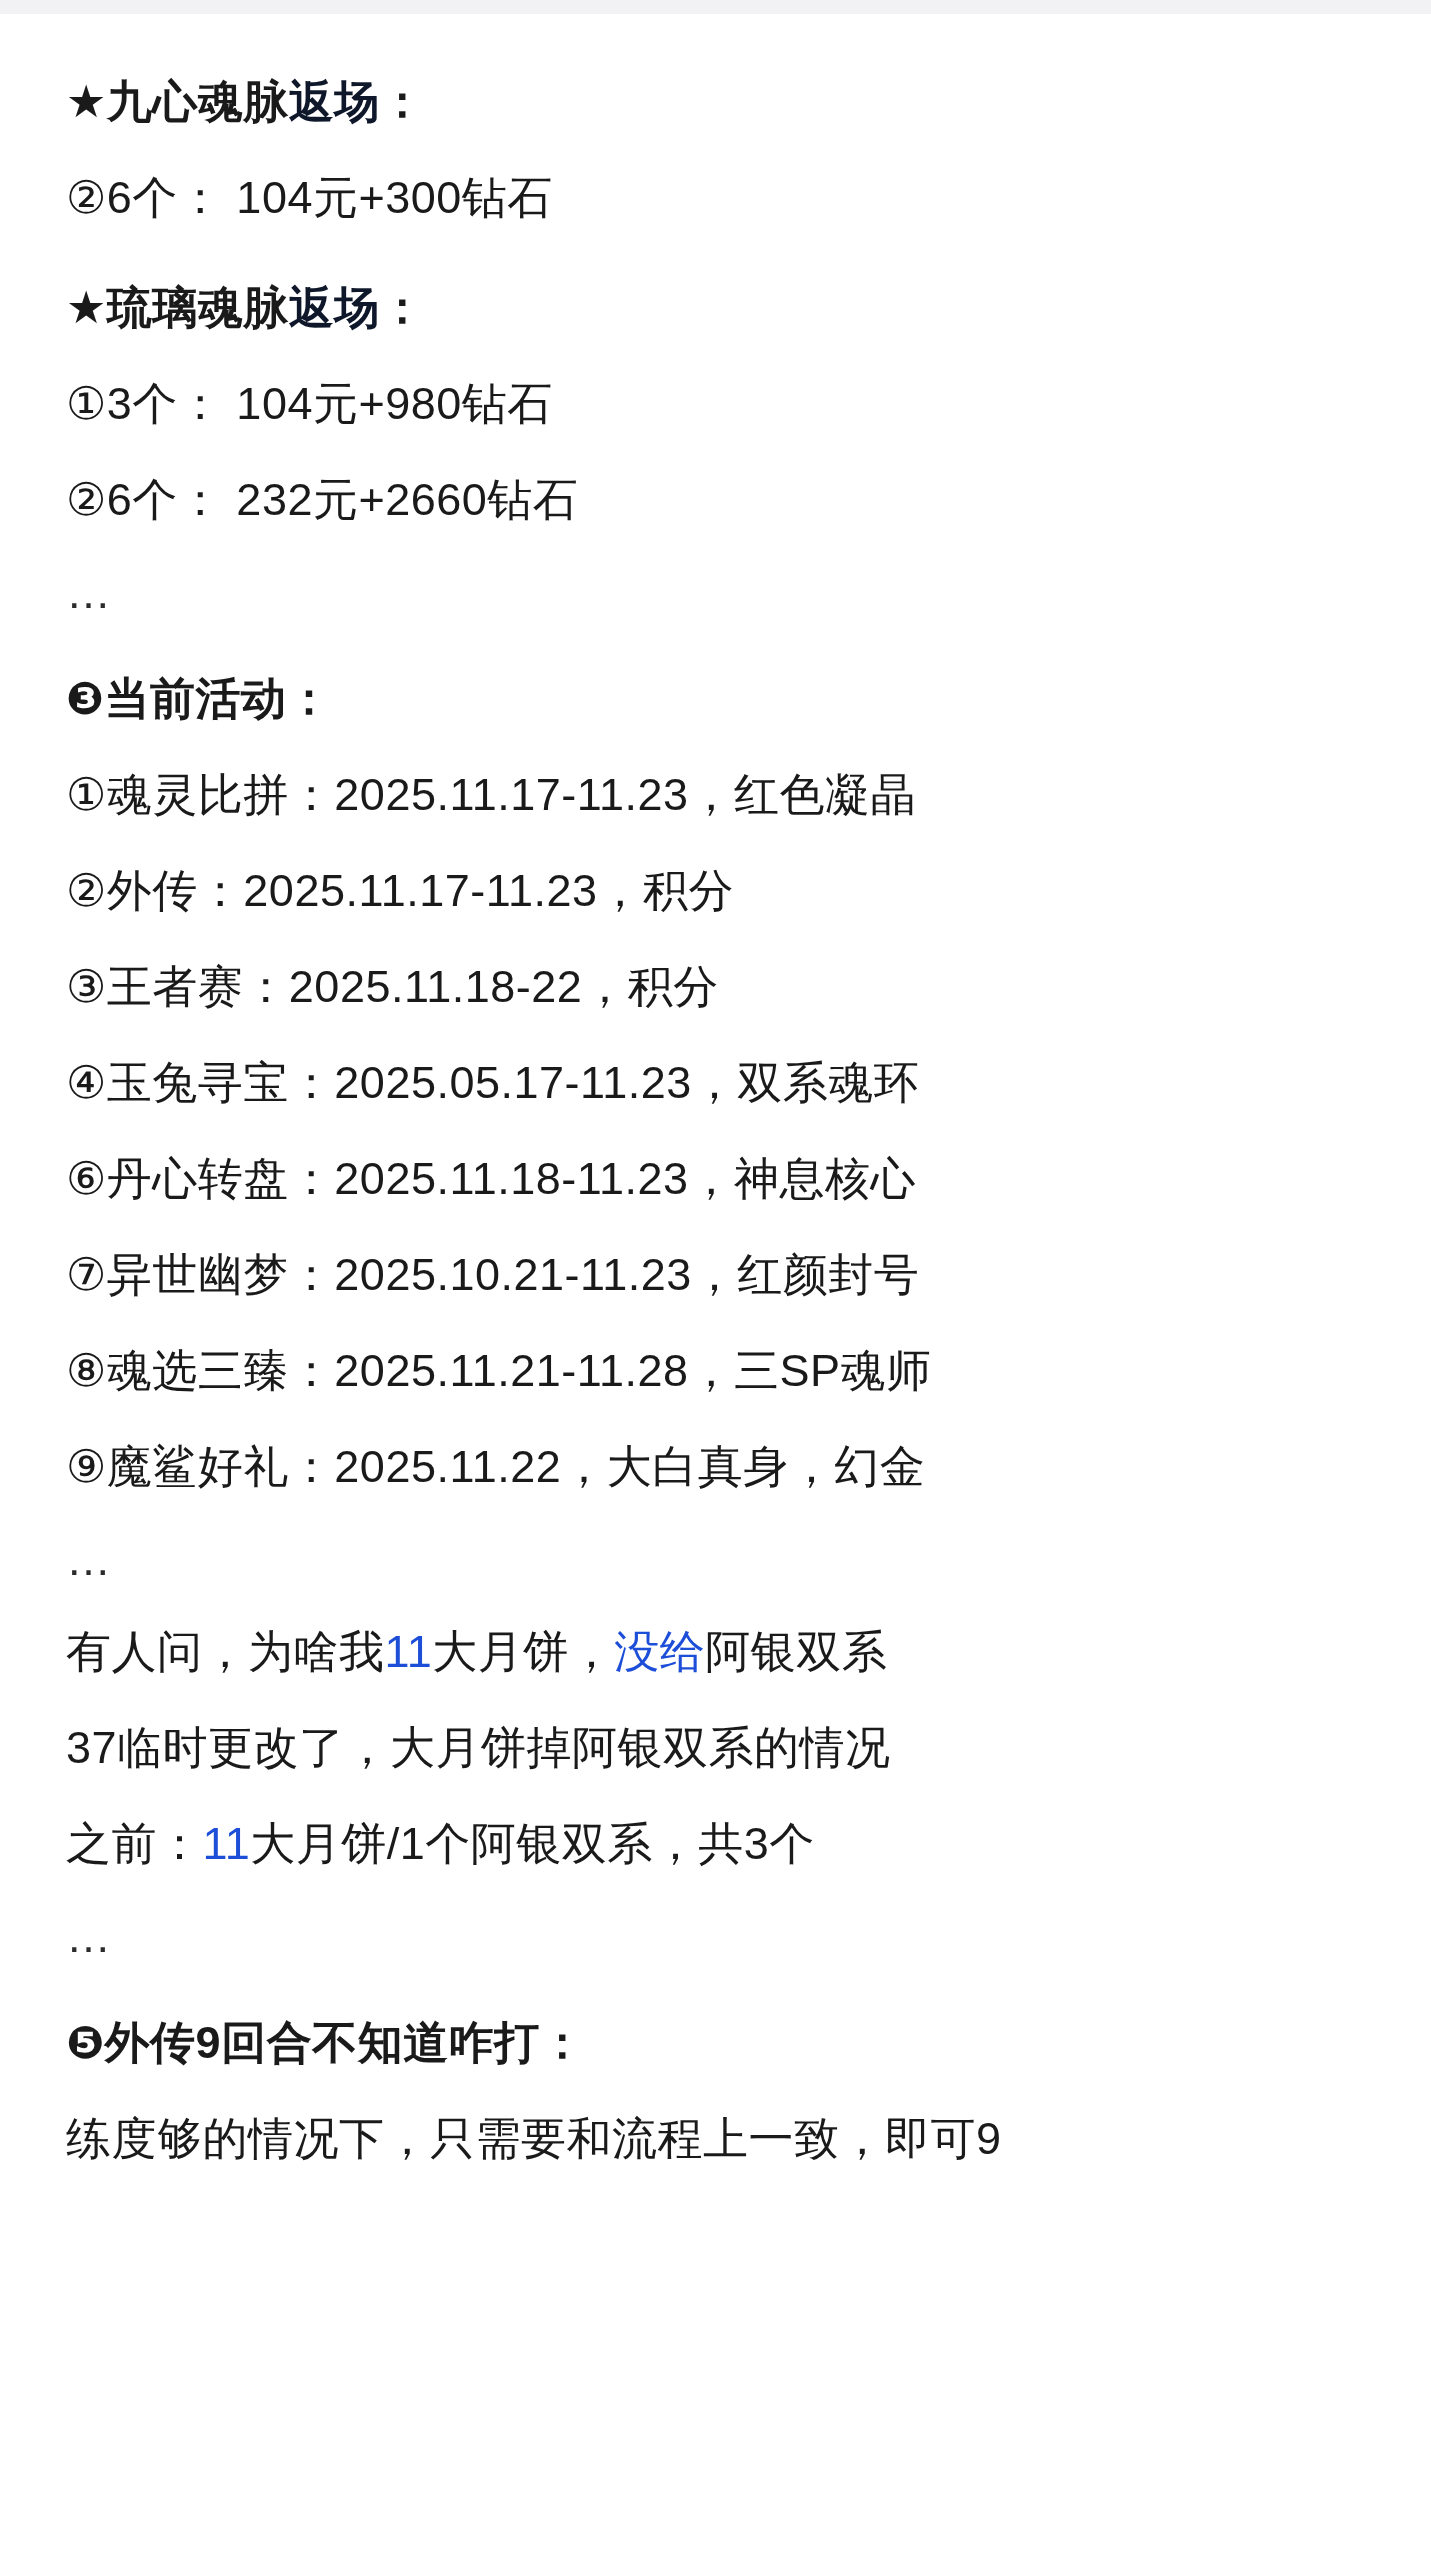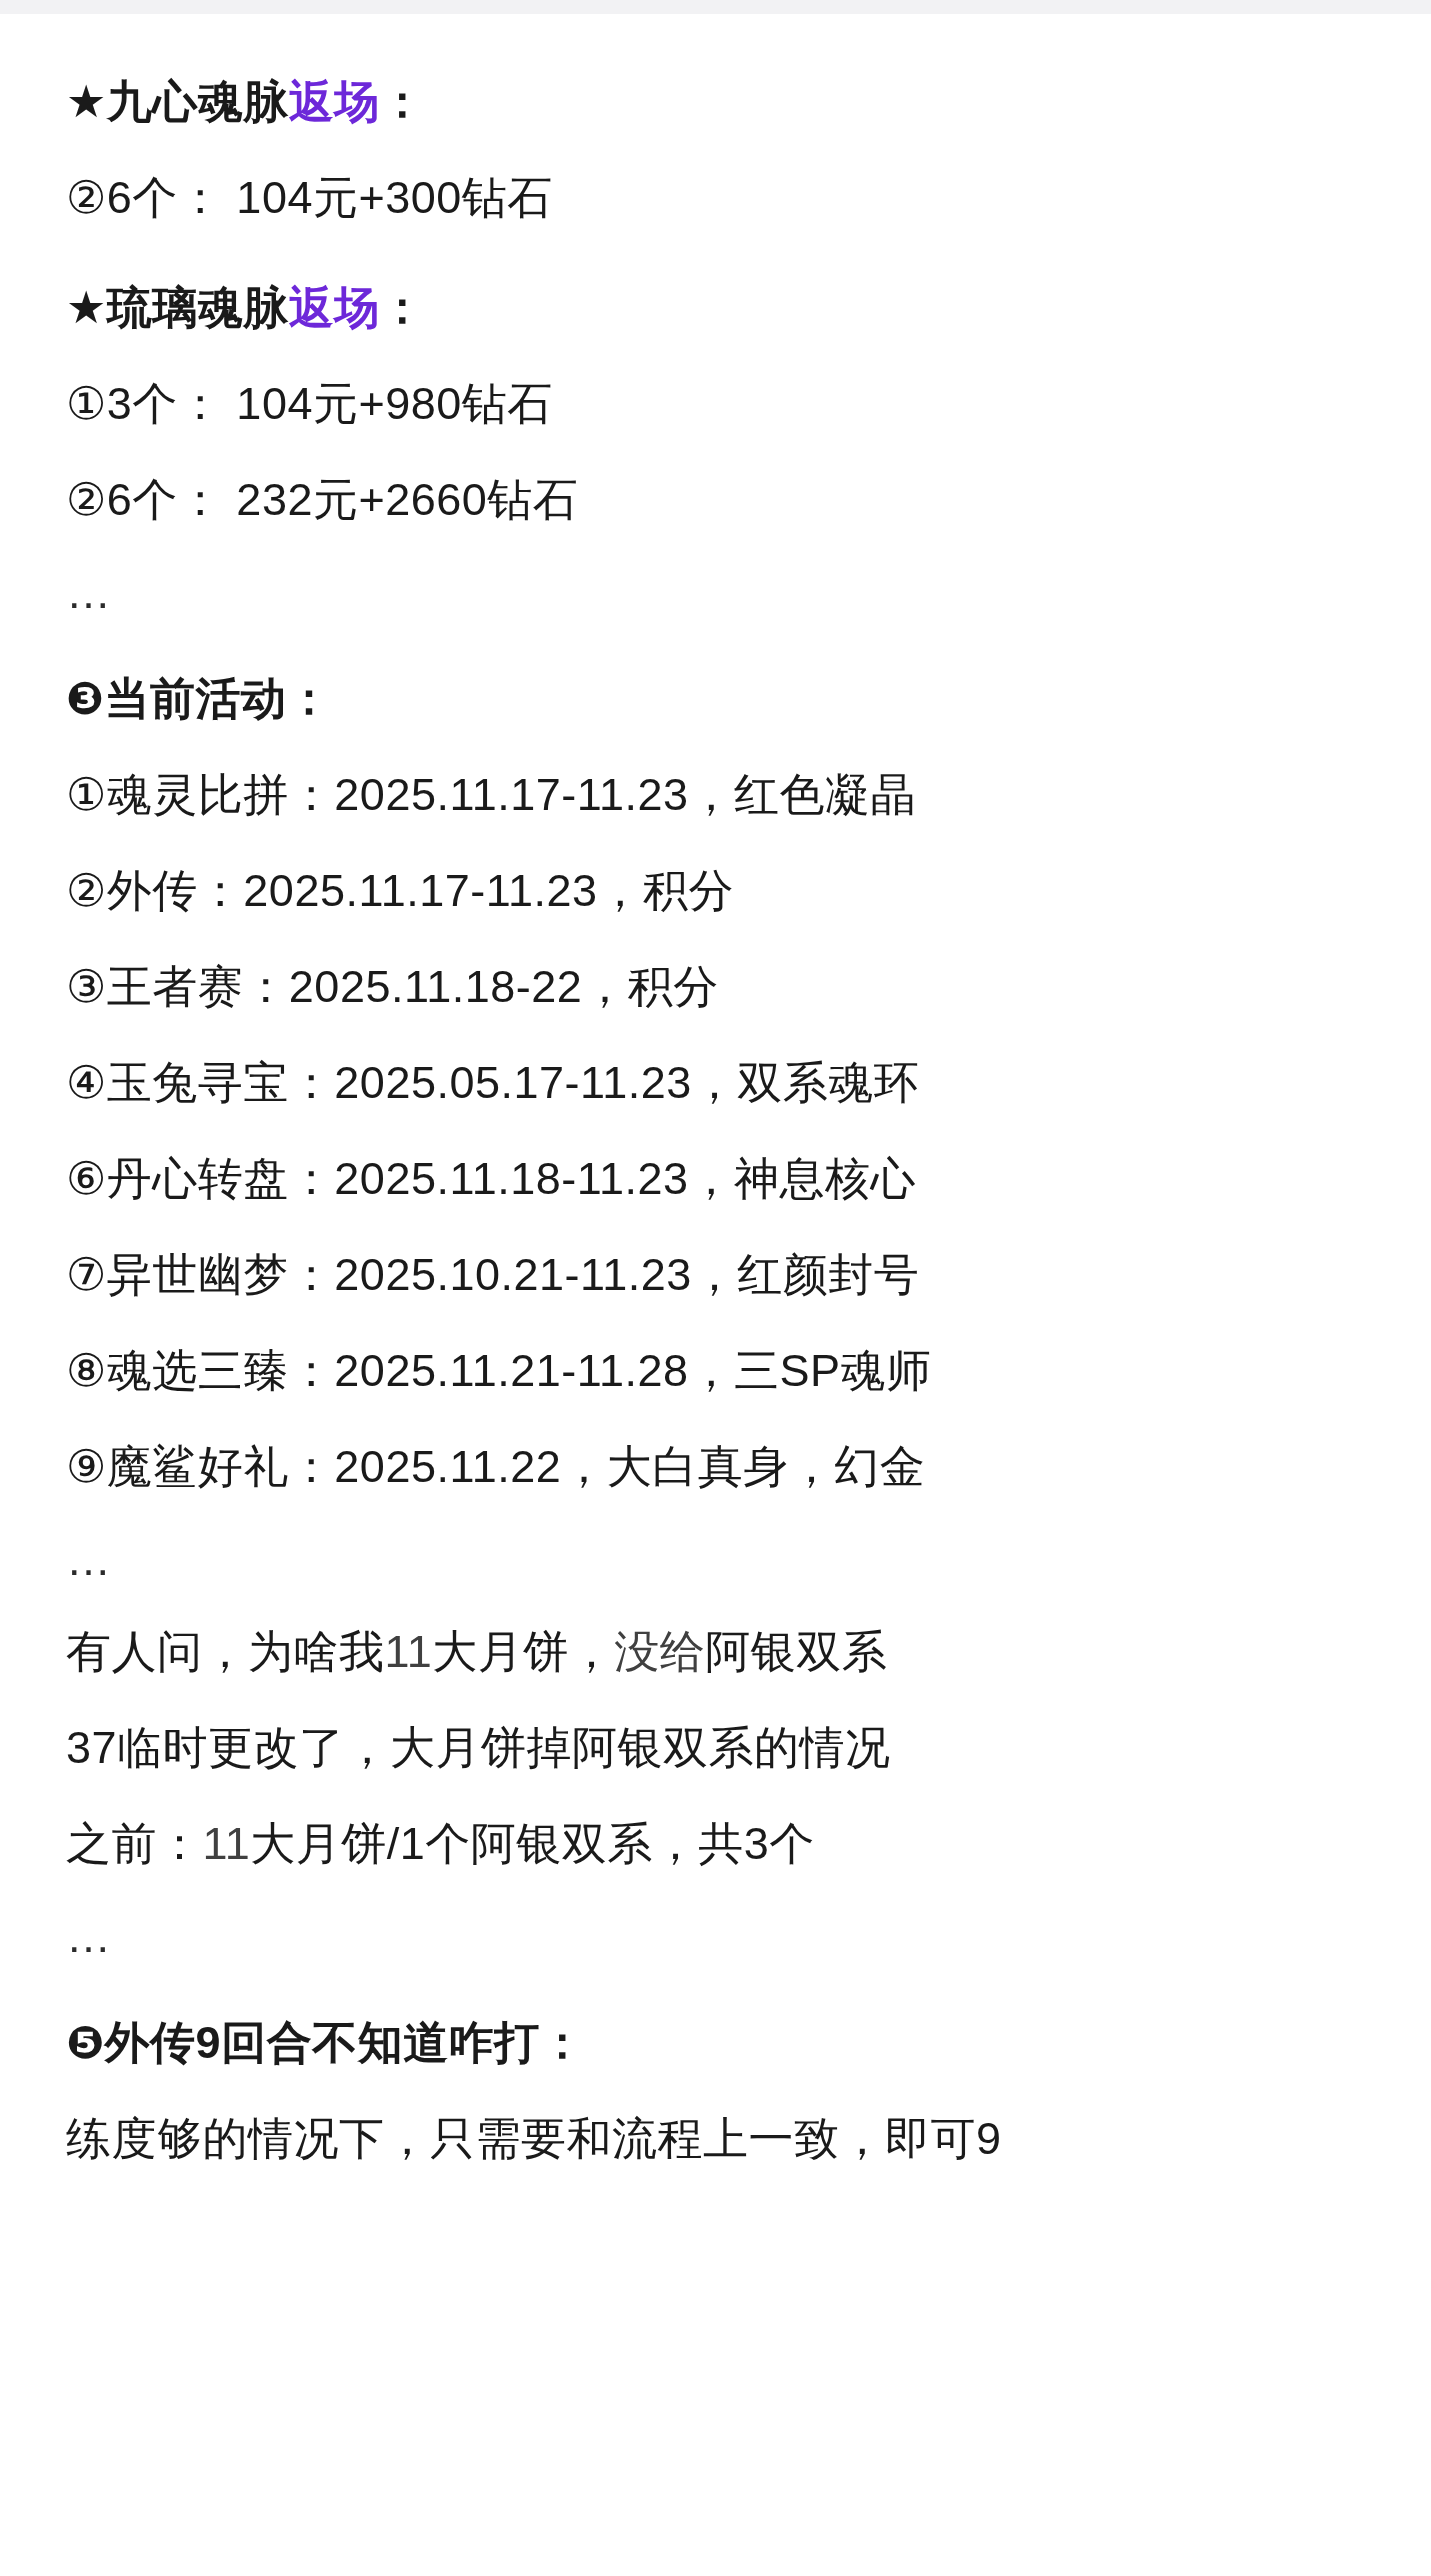--- a/index.html
+++ b/index.html
@@ -42,24 +42,24 @@
   .line.heading {
     font-weight: bold;
     margin-top: 14px;
   }
   .line.ellipsis {
     line-height: 89px;
     color: #2b2b2b;
     letter-spacing: 4px;
   }
   .purple {
-    color: #6d28d9;
+    color: #0f172a;
   }
   .blue {
-    color: #404040;
+    color: #1d4ed8;
   }
   .num {
     font-family: "Liberation Sans", "DejaVu Sans", sans-serif;
   }
 </style>
 </head>
 <body>
 
 <div class="page">
 

